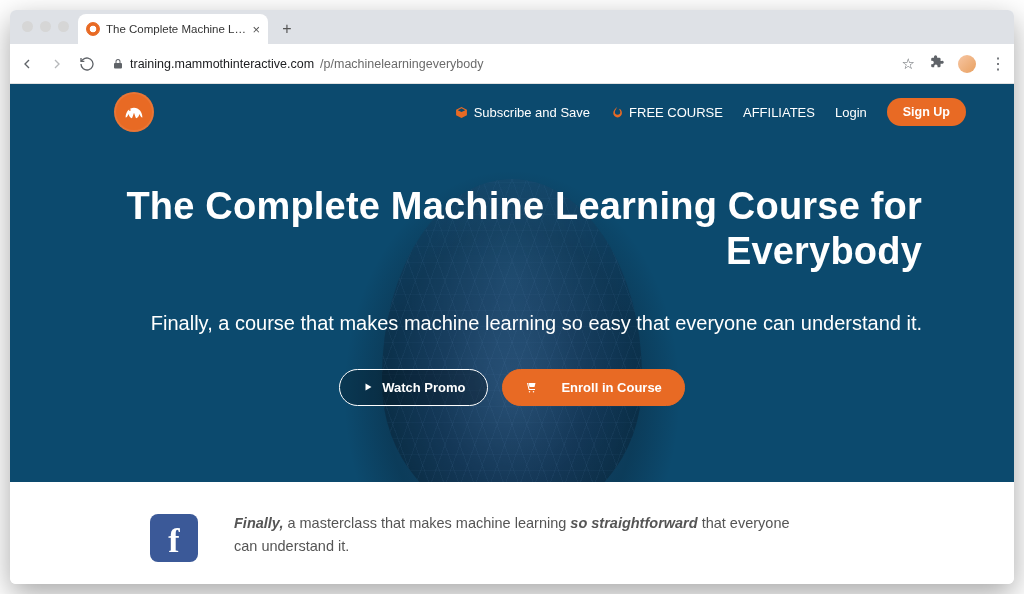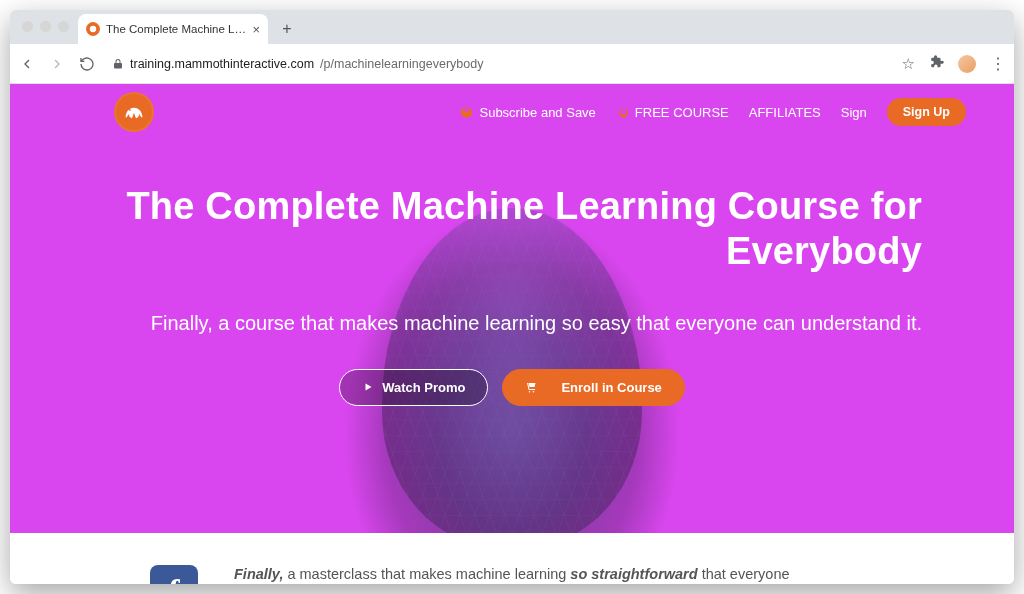--- a/index.html
+++ b/index.html
@@ -103,22 +103,22 @@
     width: 18px; height: 18px; border-radius: 50%;
     background: linear-gradient(135deg,#f7c6a3,#e8a060);
   }
   .kebab { font-size: 16px; letter-spacing: 0; }
 
   
   .viewport { flex: 1; overflow: hidden; position: relative; background: #fff; }
 
   .hero {
     position: relative;
-    height: 449px;
-    background: #d946ef;
+    height: 398px;
+    background: #0c4a6e;
     overflow: hidden;
   }
   .hero-bg {
     position: absolute; inset: 0;
     background:
       radial-gradient(ellipse 210px 280px at 50% 78%,
         rgba(60,90,130,.55) 0%,
         rgba(30,50,80,.45) 35%,
         rgba(10,18,30,.25) 60%,
         rgba(0,0,0,0) 80%);
@@ -325,21 +325,21 @@
           <a>
             <svg class="nav-ico" viewBox="0 0 24 24" fill="#e86a24">
                 <path d="M12 2c1 4-3 5-3 9a5 5 0 0 0 10 0c0-3-2-4-2-6 3 1 5 4 5 8a8 8 0 1 1-16 0c0-5 4-7 6-11z"></path>
               </svg>
             <span>FREE COURSE</span>
           </a>
           <a>
             <span>AFFILIATES</span>
           </a>
           <a>
-            <span>Sign</span>
+            <span>Login</span>
           </a>
           <a class="pill">
             <span>Sign Up</span>
           </a>
         </div>
       </div>
 
       <div class="hero-inner">
         <h1 class="hero-title">The Complete Machine Learning Course for Everybody</h1>
         <p class="hero-sub">Finally, a course that makes machine learning so easy that everyone can understand it.</p>

